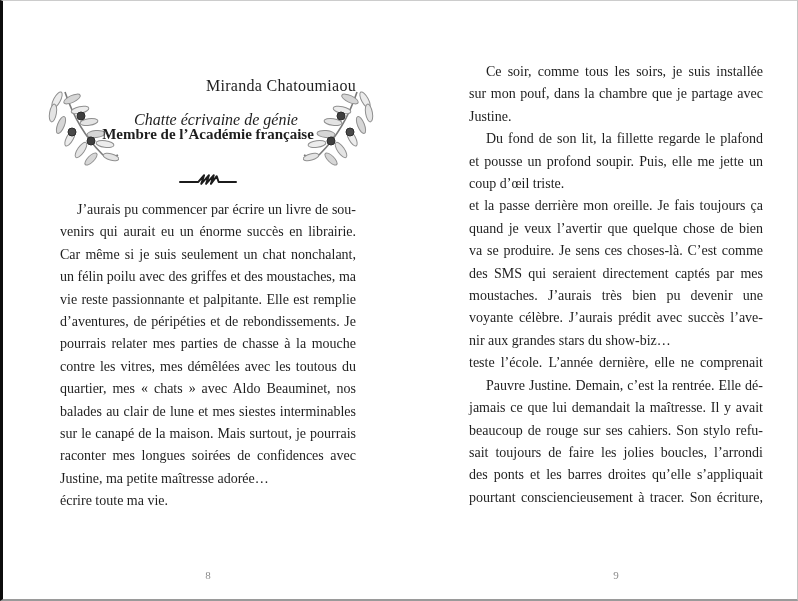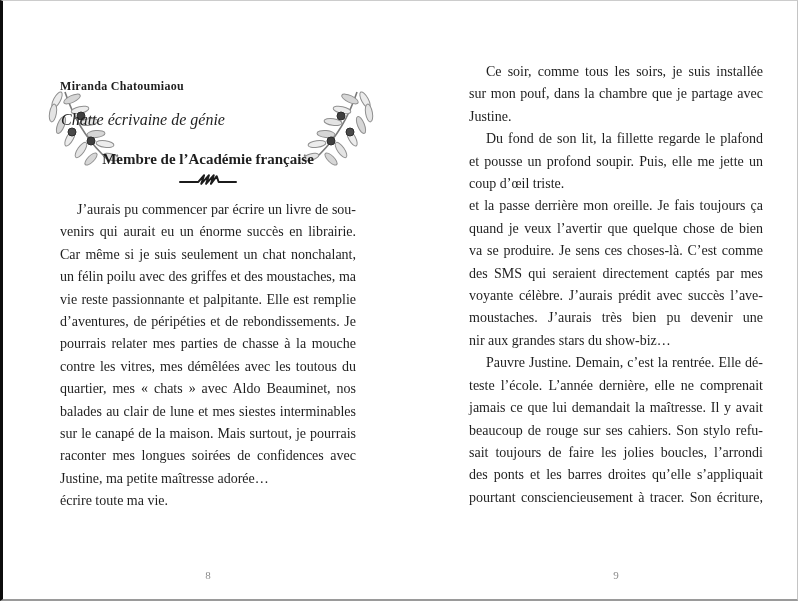--- a/index.html
+++ b/index.html
@@ -15,29 +15,29 @@
     overflow:hidden;
     font-family:"Liberation Serif", serif;
     color:#1e1e1e;
   }
   .page{position:absolute;top:0;height:601px;}
   .page-left{left:57px;width:296px;}
   .page-right{left:466px;width:294px;}
 
   .author-title{
     position:absolute;top:72px;left:0;width:100%;
-    text-align:left;font-weight:bold;font-size:12px;line-height:26px;
+    text-align:right;font-weight:normal;font-size:16px;line-height:26px;
     letter-spacing:.3px;
   }
   .author-subtitle{
-    position:absolute;top:108px;left:1px;width:100%;
-    font-style:italic;font-size:16px;line-height:22px;
+    position:absolute;top:108px;left:8px;width:100%;
+    text-align:center;font-style:italic;font-size:16px;line-height:22px;
   }
   .author-affiliation{
-    position:absolute;top:148px;left:0;width:100%;
+    position:absolute;top:123px;left:0;width:100%;
     text-align:center;font-weight:bold;font-size:15px;line-height:20px;
   }
   .branch{position:absolute;top:88px;width:80px;height:84px;}
   .branch-left{left:-21px;}
   .branch-right{left:243px;}
   .divider{position:absolute;top:172px;left:50%;transform:translateX(-50%);width:58px;height:16px;}
 
   .body-text{position:absolute;left:0;width:100%;}
   .page-left .body-text{top:198px;}
   .page-right .body-text{top:60px;}
@@ -132,27 +132,27 @@
         <div class="para">
           <div class="line indent">Du fond de son lit, la fillette regarde le plafond</div>
           <div class="line">et pousse un profond soupir. Puis, elle me jette un</div>
           <div class="line endline">coup d’œil triste.</div>
         </div>
         <div class="para">
           <div class="line">et la passe derrière mon oreille. Je fais toujours ça</div>
           <div class="line">quand je veux l’avertir que quelque chose de bien</div>
           <div class="line">va se produire. Je sens ces choses-là. C’est comme</div>
           <div class="line">des SMS qui seraient directement captés par mes</div>
+          <div class="line">moustaches. J’aurais très bien pu devenir une</div>
           <div class="line">voyante célèbre. J’aurais prédit avec succès l’ave-</div>
-          <div class="line">moustaches. J’aurais très bien pu devenir une</div>
           <div class="line endline">nir aux grandes stars du show-biz…</div>
         </div>
         <div class="para">
+          <div class="line">teste l’école. L’année dernière, elle ne comprenait</div>
           <div class="line indent">Pauvre Justine. Demain, c’est la rentrée. Elle dé-</div>
-          <div class="line">teste l’école. L’année dernière, elle ne comprenait</div>
           <div class="line">jamais ce que lui demandait la maîtresse. Il y avait</div>
           <div class="line">beaucoup de rouge sur ses cahiers. Son stylo refu-</div>
           <div class="line">sait toujours de faire les jolies boucles, l’arrondi</div>
           <div class="line">des ponts et les barres droites qu’elle s’appliquait</div>
           <div class="line">pourtant consciencieusement à tracer. Son écriture,</div>
         </div>
       </div>
 
     <div class="folio">9</div>
   </section>

